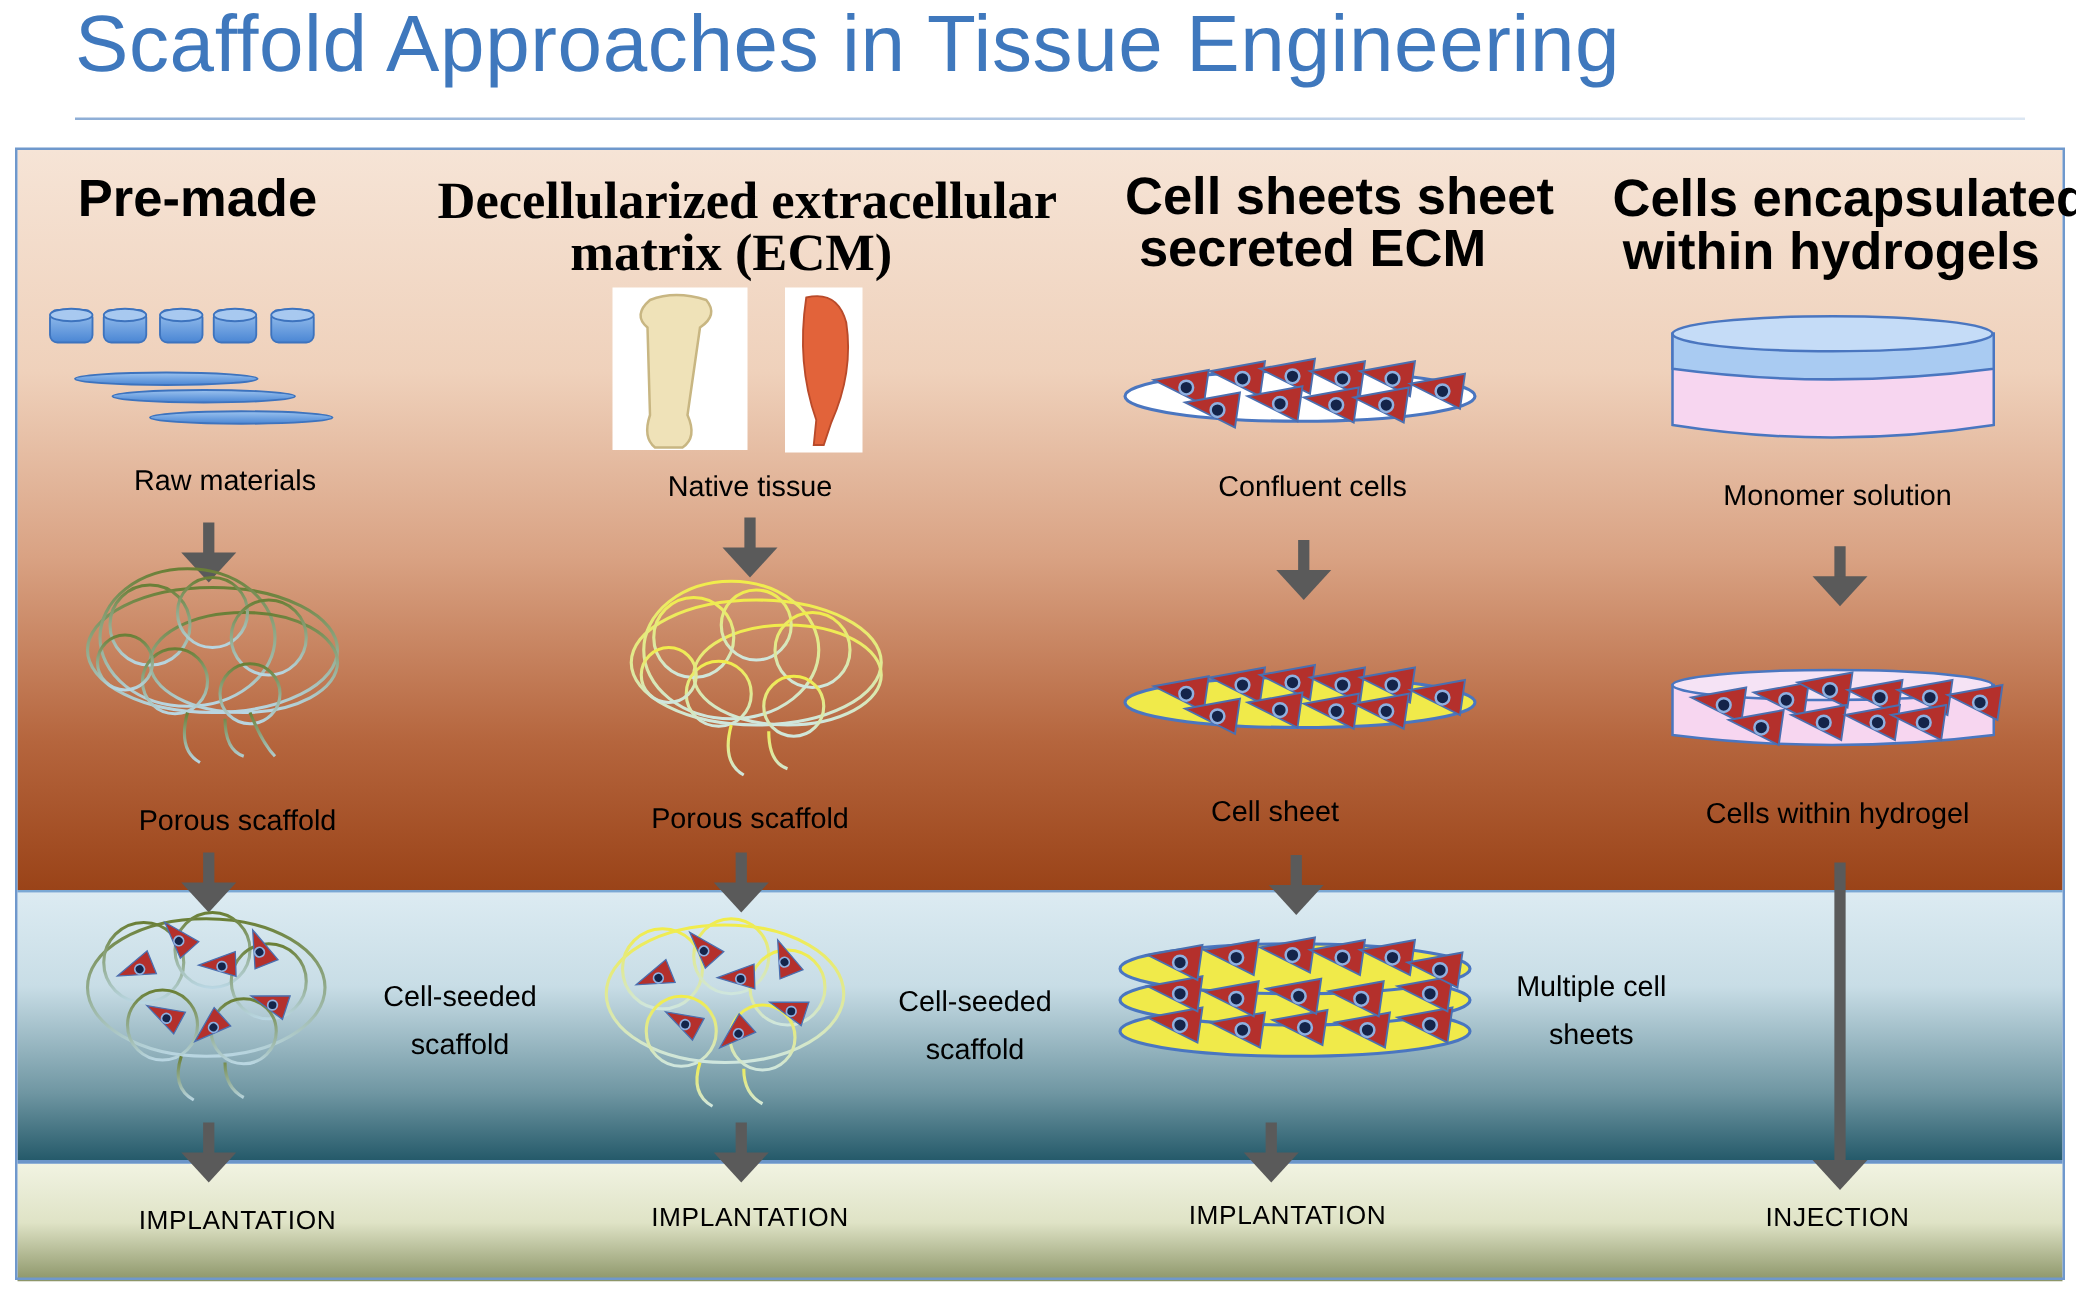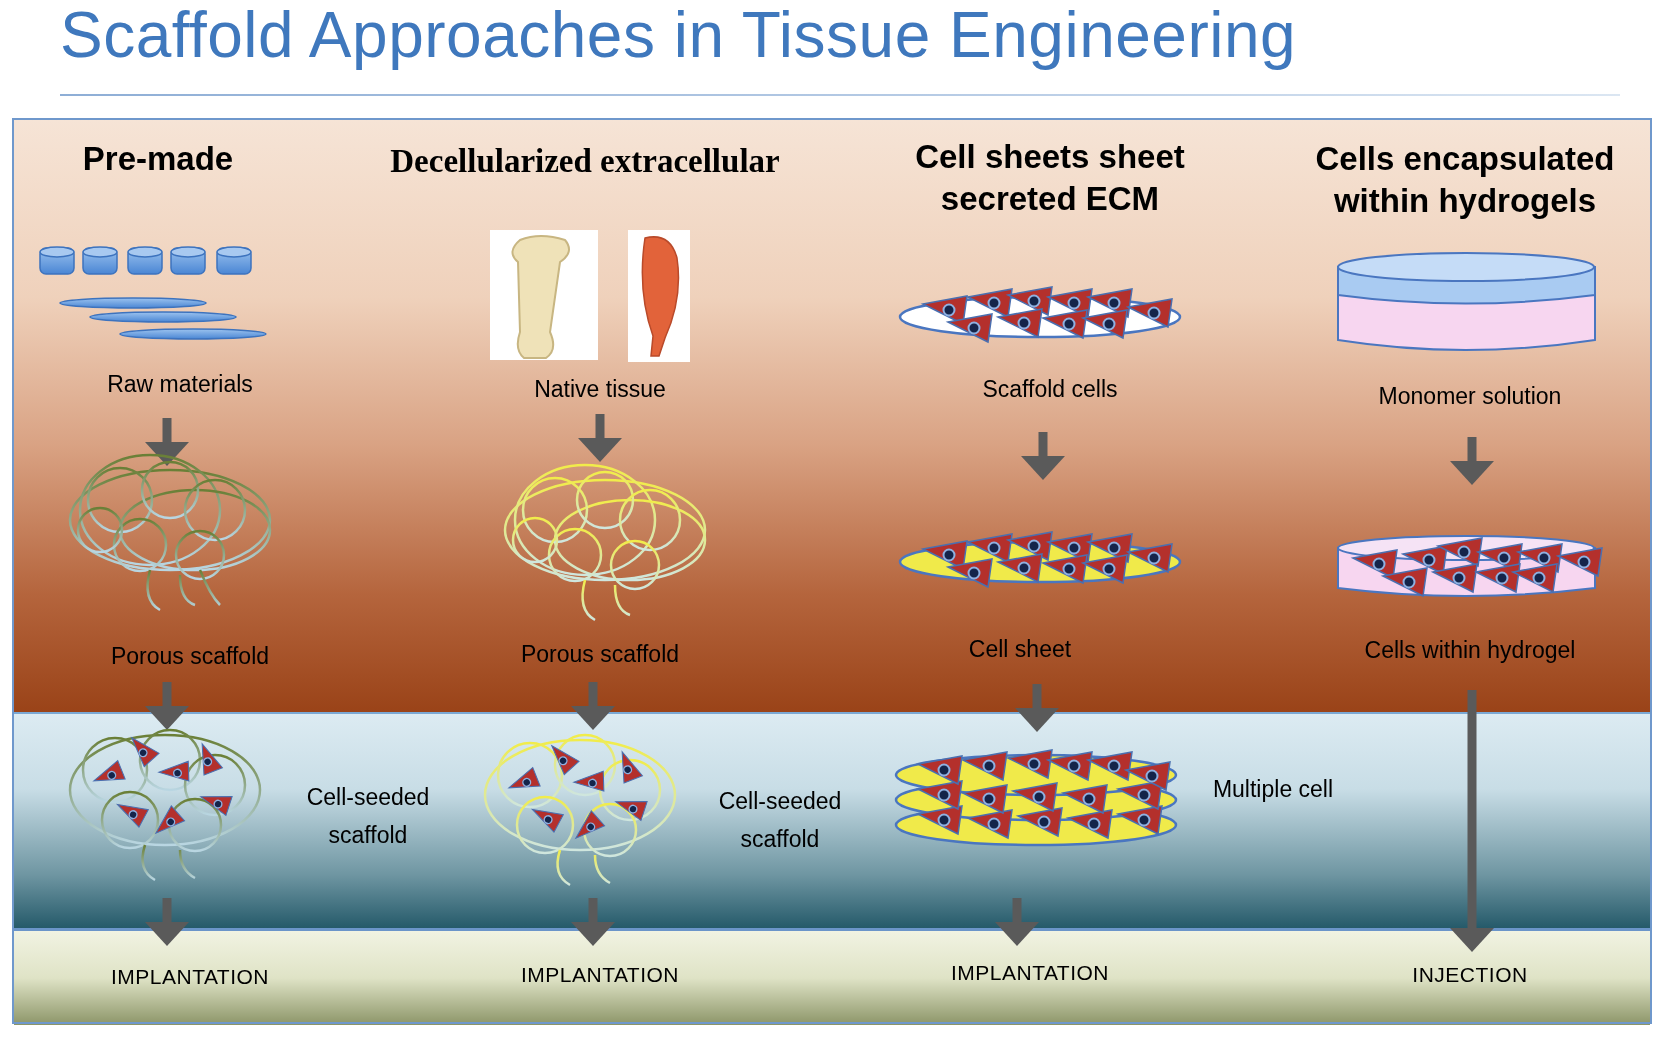--- a/index.html
+++ b/index.html
@@ -4,21 +4,21 @@
 <style>
   html,body{margin:0;padding:0;background:#ffffff;}
   body{width:1661px;height:1047px;position:relative;overflow:hidden;font-family:"Liberation Sans",sans-serif;}
   .title{position:absolute;left:60px;top:-2px;font-size:64px;color:#3f78bd;letter-spacing:0.5px;white-space:nowrap;}
   .title-rule{position:absolute;left:60px;top:94px;width:1560px;height:2px;background:linear-gradient(90deg,#8eaed6,#b9cde6 60%,#dbe6f2);}
   .frame{position:absolute;left:12px;top:118px;width:1640px;height:906px;border:2px solid #6f98cc;box-sizing:border-box;}
   .band-top{position:absolute;left:14px;top:120px;width:1636px;height:592px;background:linear-gradient(180deg,#f6e4d6 0%,#efd1bb 30%,#d9a283 55%,#b5653d 80%,#9a4318 100%);}
   .band-mid{position:absolute;left:14px;top:712px;width:1636px;height:214px;background:linear-gradient(180deg,#dcebf2 0%,#c8dde6 35%,#6f96a2 75%,#255a6a 100%);border-top:2px solid #7aa8d4;}
   .band-bot{position:absolute;left:14px;top:928px;width:1636px;height:94px;background:linear-gradient(180deg,#f1f3e2 0%,#dfe3c6 50%,#8c9568 100%);border-top:3px solid #6b95c9;}
   .lbl{position:absolute;text-align:center;color:#000;white-space:nowrap;}
-  .hdr{font-weight:bold;font-size:33px;line-height:42px;}
+  .hdr{font-weight:bold;font-size:42px;line-height:42px;}
   .sub{font-size:23px;line-height:38px;}
   .fin{font-size:21px;letter-spacing:0.5px;}
   svg.art{position:absolute;left:0;top:0;width:1661px;height:1047px;}
 </style>
 </head>
 <body>
 
 <div class="title">Scaffold Approaches in Tissue Engineering</div>
 <div class="title-rule"></div>
 
@@ -245,37 +245,39 @@
 <div class="lbl sub" style="left:60px;top:365px;width:240px;">Raw materials</div>
 <div class="lbl sub" style="left:60px;top:637px;width:260px;">Porous scaffold</div>
 <div class="lbl sub" style="left:268px;top:778px;width:200px;">
   <div>Cell-seeded</div>
   <div>scaffold</div>
 </div>
 <div class="lbl fin" style="left:50px;top:965px;width:280px;">IMPLANTATION</div>
 
 <div class="lbl hdr" style="left:350px;top:140px;width:470px;font-family:Liberation Serif, serif;">
   <div>Decellularized extracellular</div>
+  <div>matrix (ECM)</div>
 </div>
 <div class="lbl sub" style="left:480px;top:370px;width:240px;">Native tissue</div>
 <div class="lbl sub" style="left:470px;top:635px;width:260px;">Porous scaffold</div>
 <div class="lbl sub" style="left:680px;top:782px;width:200px;">
   <div>Cell-seeded</div>
   <div>scaffold</div>
 </div>
 <div class="lbl fin" style="left:460px;top:963px;width:280px;">IMPLANTATION</div>
 
 <div class="lbl hdr" style="left:900px;top:136px;width:300px;">
   <div>Cell sheets sheet</div>
   <div>secreted ECM</div>
 </div>
-<div class="lbl sub" style="left:920px;top:370px;width:260px;">Scaffold cells</div>
+<div class="lbl sub" style="left:920px;top:370px;width:260px;">Confluent cells</div>
 <div class="lbl sub" style="left:900px;top:630px;width:240px;">Cell sheet</div>
 <div class="lbl sub" style="left:1168px;top:770px;width:210px;">
   <div>Multiple cell</div>
+  <div>sheets</div>
 </div>
 <div class="lbl fin" style="left:890px;top:961px;width:280px;">IMPLANTATION</div>
 
 <div class="lbl hdr" style="left:1290px;top:138px;width:350px;">
   <div>Cells encapsulated</div>
   <div>within hydrogels</div>
 </div>
 <div class="lbl sub" style="left:1310px;top:377px;width:320px;">Monomer solution</div>
 <div class="lbl sub" style="left:1290px;top:631px;width:360px;">Cells within hydrogel</div>
 <div class="lbl fin" style="left:1340px;top:963px;width:260px;">INJECTION</div>

